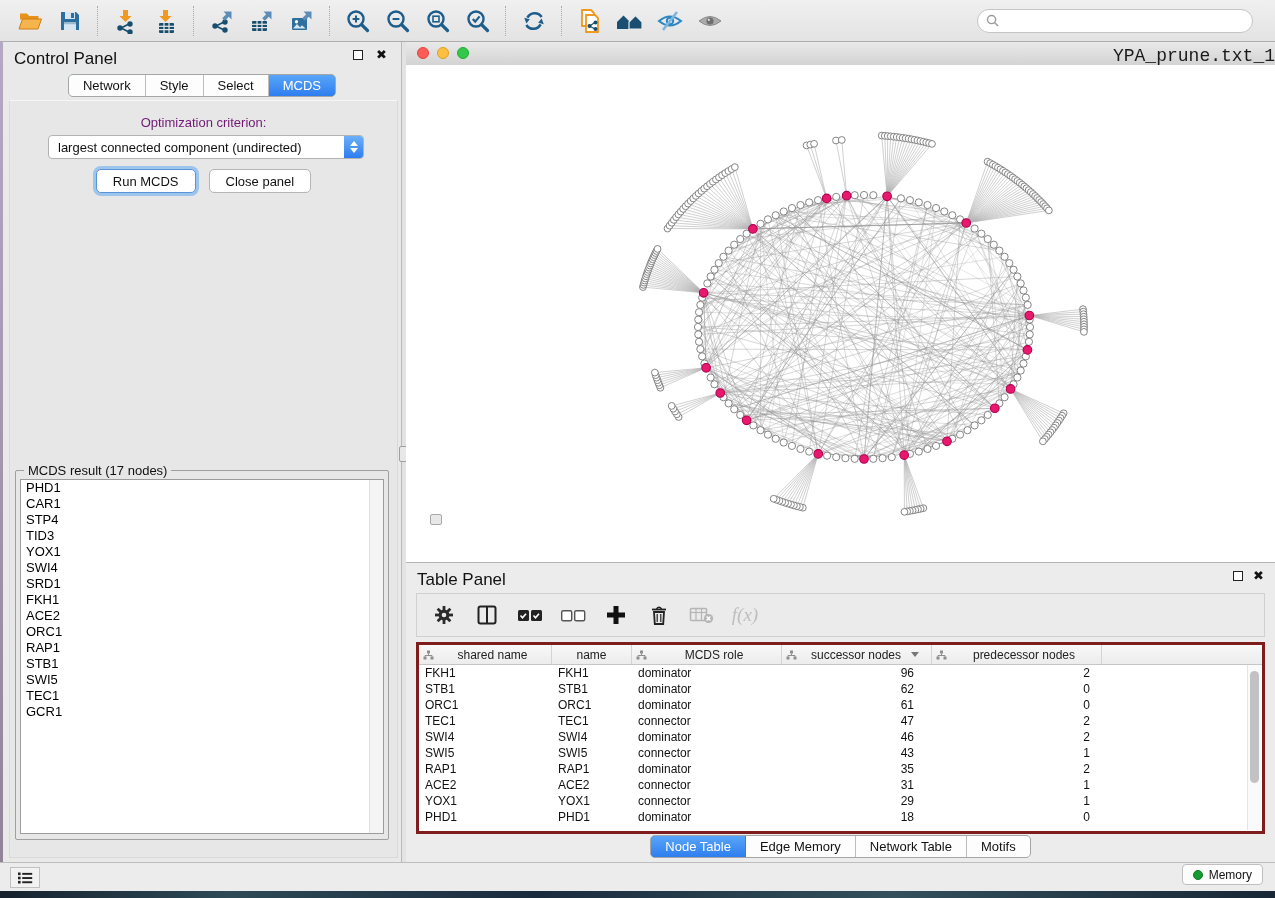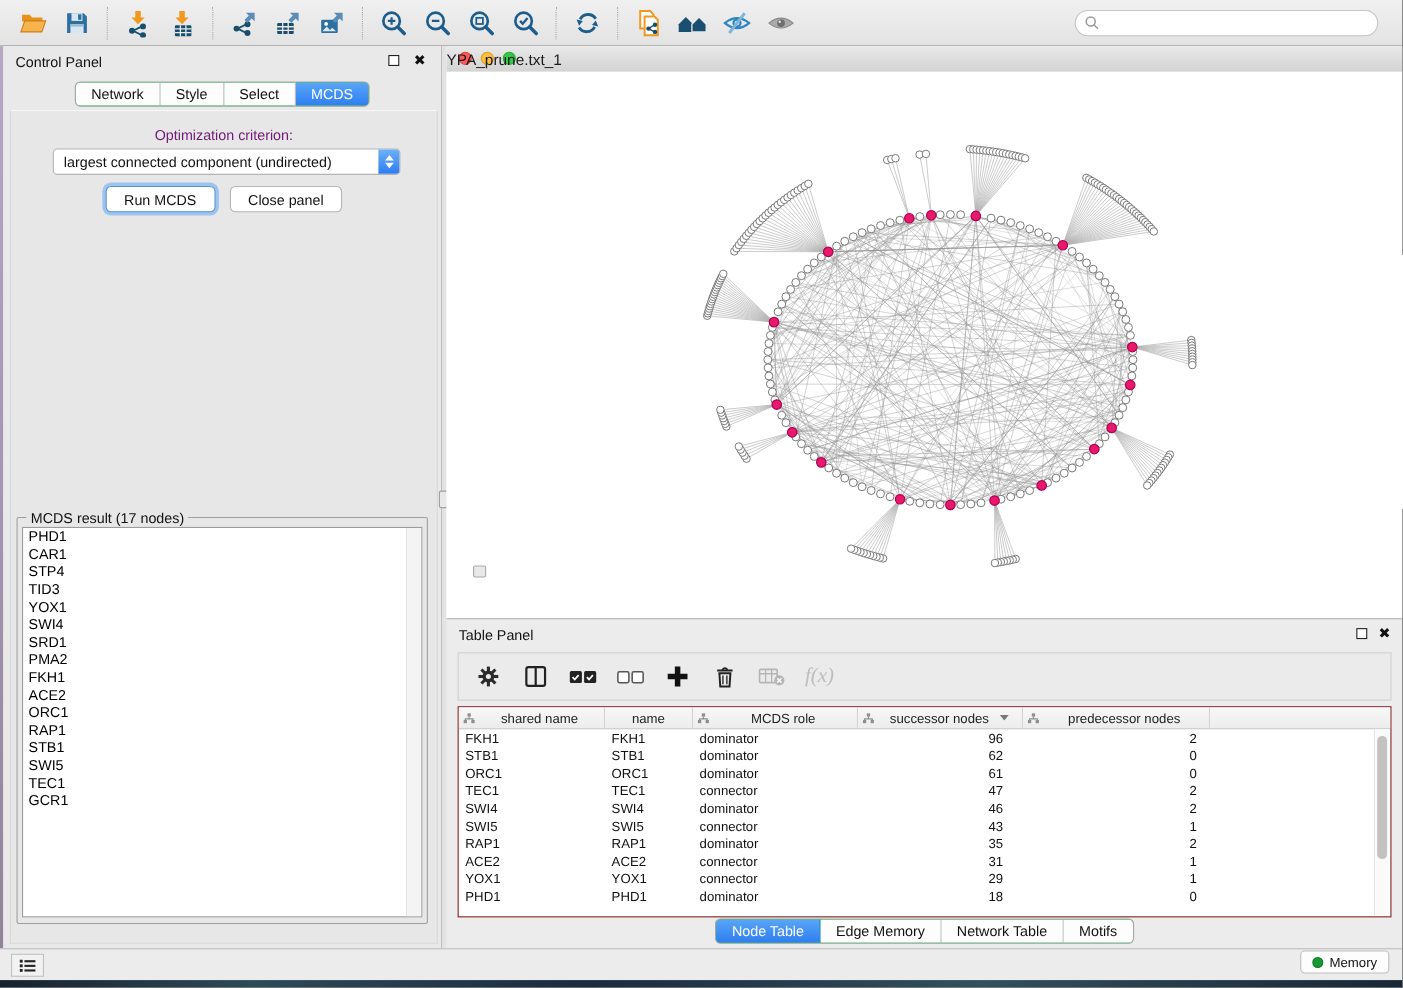--- a/index.html
+++ b/index.html
@@ -20,21 +20,21 @@
   .search-wrap svg{position:absolute;left:9px;top:5px;}
   
   .wall-left{position:absolute;left:0;top:42px;width:3px;height:820px;
     background:linear-gradient(#b4a8c4,#938399);}
   .wall-bottom{position:absolute;left:0;top:891px;width:1275px;height:7px;
     background:linear-gradient(90deg,#16222e,#2e4a57 18%,#1a2b3d 42%,#33505c 70%,#182635);}
   
   .control-panel{position:absolute;left:3px;top:42px;width:399px;height:820px;
     background:#e9e9e9;border-right:1px solid #b9b9b9;box-sizing:border-box;}
   .panel-title-row{position:relative;height:28px;}
-  .panel-title{position:absolute;left:11px;top:7px;font-size:13px;color:#111;}
+  .panel-title{position:absolute;left:11px;top:7px;font-size:17px;color:#111;}
   .float-btn{position:absolute;top:8px;width:10px;height:10px;border:1.5px solid #222;
     background:#fff;box-sizing:border-box;}
   .close-btn{position:absolute;top:5px;font-size:13px;font-weight:bold;color:#111;line-height:16px;}
   .control-panel .float-btn{right:38px;} .control-panel .close-btn{right:14px;}
   .seg-tabs{display:flex;justify-content:center;margin-top:4px;}
   .seg{display:flex;border:1px solid #a6a6a6;border-radius:5px;background:#22c55e;overflow:hidden;}
   .seg .tab{padding:3px 14px;font-size:13px;color:#111;border-right:1px solid #bdbdbd;background:#fdfdfd;}
   .seg .tab:last-child{border-right:none;}
   .seg .tab.active{background:linear-gradient(#59a5f8,#2e7ef0);color:#fff;border-right-color:#2e7ef0;}
   .cp-inset{position:absolute;left:6px;top:58px;width:387px;height:756px;
@@ -62,39 +62,39 @@
   .mcds-scroll{position:absolute;right:0;top:0;bottom:0;width:13px;background:#f4f4f4;border-left:1px solid #e2e2e2;}
   .mcds-item{font-size:13px;line-height:16px;padding-left:5px;color:#000;}
   
   .v-div{position:absolute;left:402px;top:42px;width:4px;height:820px;background:#e3e3e3;}
   .v-div .grip{position:absolute;left:-3px;top:404px;width:9px;height:14px;background:#e8e8e8;
     border:1px solid #9f9f9f;border-radius:2px;}
   
   .net-win{position:absolute;left:406px;top:42px;width:869px;height:520px;background:#fff;}
   .net-titlebar{position:relative;height:23px;background:linear-gradient(#e9e9e9,#d3d3d3);
     border-bottom:1px solid #a7a7a7;}
-  .net-title{position:absolute;width:100%;text-align:left;top:4px;font-size:14px;color:#1a1a1a;}
+  .net-title{position:absolute;width:100%;text-align:right;top:4px;font-size:18px;color:#1a1a1a;font-family:Liberation Mono, monospace;}
   .traffic{position:absolute;left:11px;top:5px;display:flex;gap:8px;}
   .light{width:12px;height:12px;border-radius:50%;}
   .light.red{background:#fc5b57;border:1px solid #e0443e;box-sizing:border-box;}
   .light.yellow{background:#fdbe41;border:1px solid #dfa123;box-sizing:border-box;}
   .light.green{background:#34c84a;border:1px solid #1eaf32;box-sizing:border-box;}
   .net-canvas{position:absolute;left:0;top:23px;width:869px;height:497px;background:#fff;overflow:hidden;}
   .h-grip{position:absolute;left:430px;top:514px;width:10px;height:9px;background:#e8e8e8;
     border:1px solid #a8a8a8;border-radius:2px;}
   
   .table-panel{position:absolute;left:406px;top:562px;width:869px;height:300px;background:#ececec;
     border-top:1px solid #b3b3b3;box-sizing:border-box;}
   .table-panel .float-btn{right:32px;} .table-panel .close-btn{right:11px;}
   .tp-toolbar{position:absolute;left:10px;top:30px;width:849px;height:44px;background:#ebebeb;
     border:1px solid #d0d0d0;display:flex;align-items:center;gap:9px;padding-left:10px;box-sizing:border-box;}
   .tpb{width:34px;height:34px;border:none;background:none;display:flex;align-items:center;justify-content:center;padding:0;}
   .fx{font-family:"Liberation Serif","DejaVu Serif",serif;font-style:italic;font-size:19px;color:#bdbdbd;}
   .tbl{position:absolute;left:10px;top:79px;width:849px;height:192px;background:#fff;
-    border:1px solid #7f1d1d;box-sizing:border-box;overflow:hidden;}
+    border:3px solid #7f1d1d;box-sizing:border-box;overflow:hidden;}
   .tbl-header{display:flex;height:19px;background:linear-gradient(#f8f8f8,#ececec);
     border-bottom:1px solid #c6c6c6;}
   .th{display:flex;align-items:center;box-sizing:border-box;border-right:1px solid #d4d4d4;
     font-size:12px;color:#222;padding:0 4px;position:relative;}
   .th .th-label{flex:1;text-align:center;white-space:nowrap;overflow:hidden;}
   .th .sort-caret{width:0;height:0;border-left:4px solid transparent;border-right:4px solid transparent;
     border-top:5px solid #777;margin-right:8px;}
   .col-0{width:133px;} .col-1{width:80px;} .col-2{width:150px;} .col-3{width:150px;} .col-4{width:170px;}
   .tr{display:flex;height:16px;align-items:center;}
   .td{box-sizing:border-box;font-size:12px;color:#111;padding:0 6px;white-space:nowrap;overflow:hidden;}
@@ -314,21 +314,20 @@
         <legend-t>MCDS result (17 nodes)</legend-t>
         <div class="mcds-list">
           <div class="mcds-scroll"></div>
         <div class="mcds-item">PHD1</div>
             <div class="mcds-item">CAR1</div>
             <div class="mcds-item">STP4</div>
             <div class="mcds-item">TID3</div>
             <div class="mcds-item">YOX1</div>
             <div class="mcds-item">SWI4</div>
             <div class="mcds-item">SRD1</div>
-            <div class="mcds-item">PMA2</div>
             <div class="mcds-item">FKH1</div>
             <div class="mcds-item">ACE2</div>
             <div class="mcds-item">ORC1</div>
             <div class="mcds-item">RAP1</div>
             <div class="mcds-item">STB1</div>
             <div class="mcds-item">SWI5</div>
             <div class="mcds-item">TEC1</div>
             <div class="mcds-item">GCR1</div>
           </div>
       </div>

